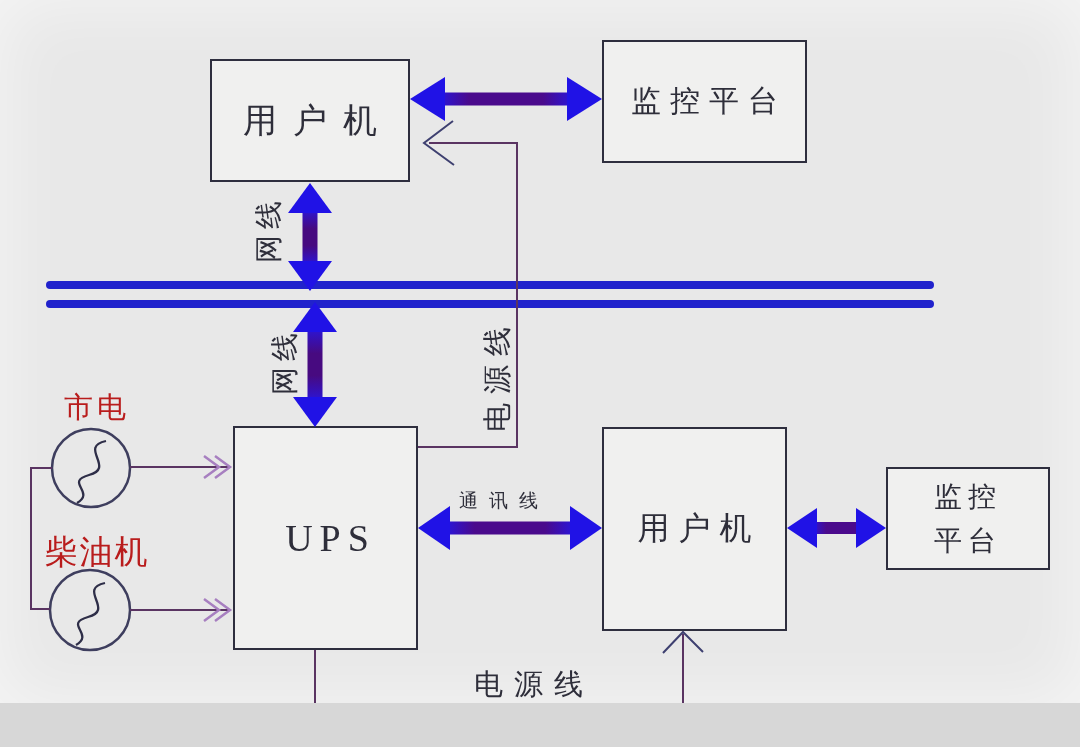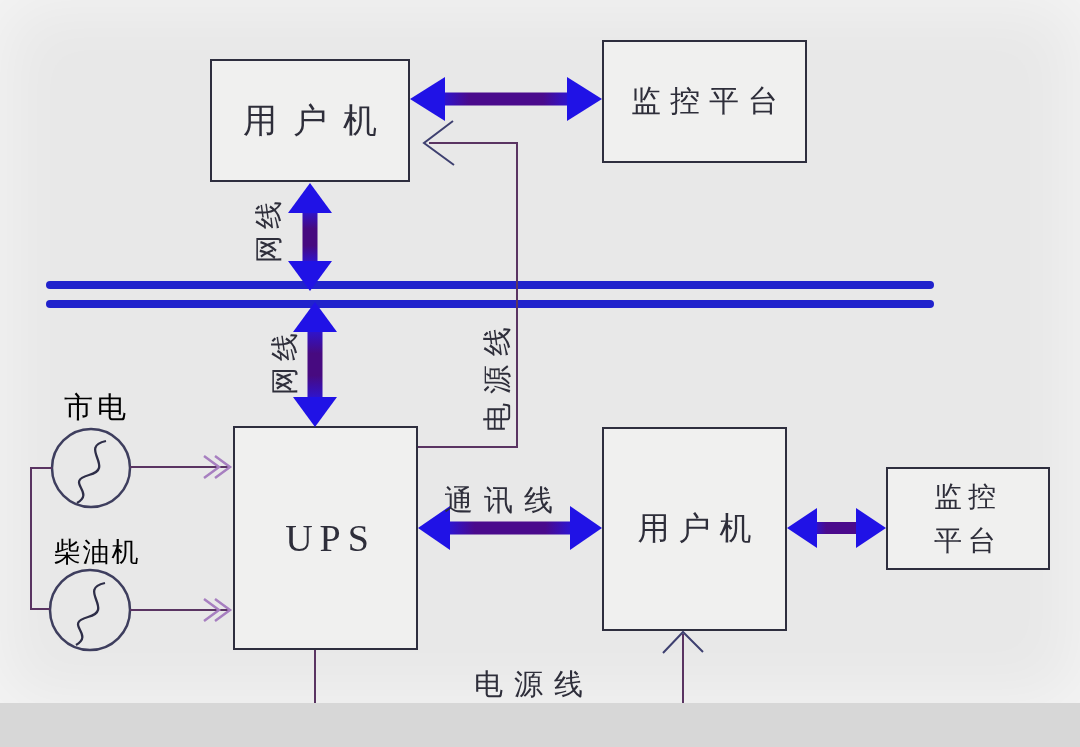--- a/index.html
+++ b/index.html
@@ -27,36 +27,36 @@
   .box .bl{white-space:nowrap;}
   .box .bl.wrap{white-space:normal;text-align:center;}
   .lbl{
     position:absolute;
     display:flex;align-items:center;justify-content:center;
     color:#2e2e3a;
     white-space:nowrap;
     z-index:3;
   }
   .lbl.rot{transform:rotate(-90deg);}
-  .lbl.blue{color:#000000;text-align:right;}
+  .lbl.blue{color:#b91c1c;text-align:right;}
   
   #box-user-top{left:210px;top:59px;width:200px;height:123px;font-size:34px;letter-spacing:16px;padding-left:16px;}
   #box-monitor-top{left:602px;top:40px;width:205px;height:123px;font-size:30px;letter-spacing:9px;padding-left:9px;}
   #box-ups{left:233px;top:426px;width:185px;height:224px;font-size:38px;letter-spacing:7px;padding-left:10px;}
   #box-user-bottom{left:602px;top:427px;width:185px;height:204px;font-size:32px;letter-spacing:9px;padding-left:9px;}
   #box-monitor-bottom{left:886px;top:467px;width:164px;height:103px;font-size:28px;letter-spacing:6px;}
   #box-monitor-bottom .bl{width:76px;line-height:1.55;}
   #lbl-network-system{left:745px;top:240px;width:160px;height:32px;font-size:29px;letter-spacing:10px;}
   #lbl-netcable-top{left:219px;top:214px;width:100px;height:30px;font-size:28px;letter-spacing:6px;}
   #lbl-netcable-bottom{left:235px;top:346px;width:100px;height:30px;font-size:28px;letter-spacing:6px;}
   #lbl-powerline-v{left:438px;top:360px;width:120px;height:30px;font-size:29px;letter-spacing:9px;}
-  #lbl-commline{left:448px;top:486px;width:112px;height:30px;font-size:29px;letter-spacing:11px;}
+  #lbl-commline{left:448px;top:486px;width:112px;height:30px;font-size:19px;letter-spacing:11px;}
   #lbl-powerline-b{left:477px;top:669px;width:114px;height:32px;font-size:29px;letter-spacing:11px;}
   #lbl-mains{left:57px;top:392px;width:80px;height:32px;font-size:29px;letter-spacing:4px;}
-  #lbl-diesel{left:49px;top:536px;width:96px;height:32px;font-size:27px;letter-spacing:2px;font-family:Liberation Serif, serif;}
+  #lbl-diesel{left:49px;top:536px;width:96px;height:32px;font-size:33px;letter-spacing:2px;font-family:Liberation Serif, serif;}
 </style>
 </head>
 <body>
 
 <div id="stage">
 
   <div class="box" id="box-user-top">
     <span class="bl">用户机</span>
   </div>
   <div class="box" id="box-monitor-top">

